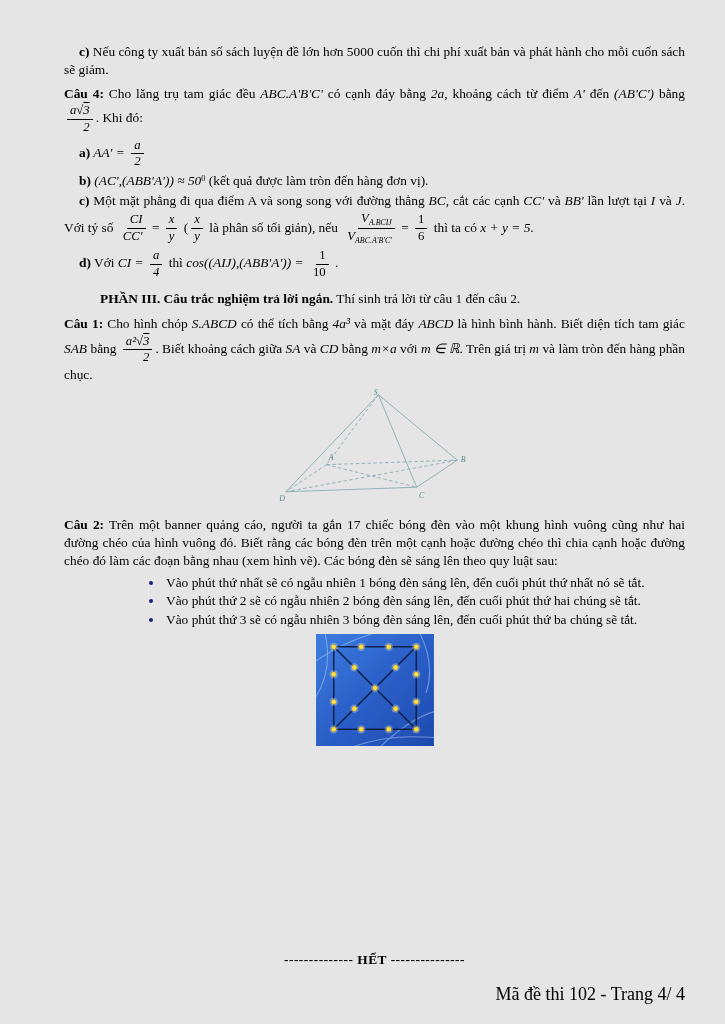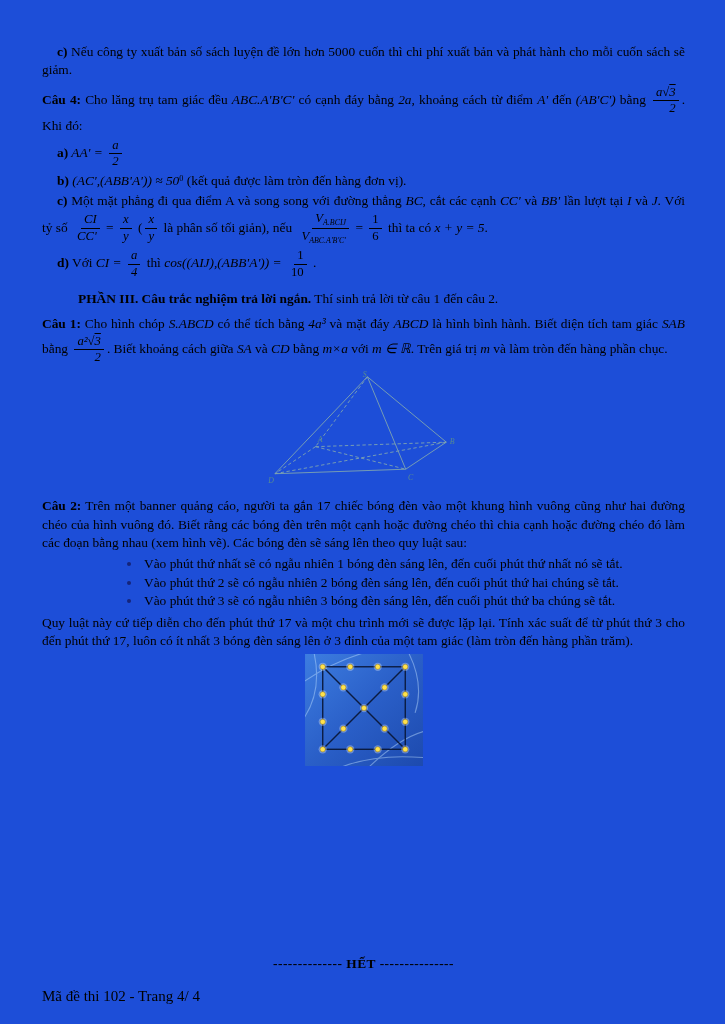--- a/index.html
+++ b/index.html
@@ -1,19 +1,19 @@
 <!DOCTYPE html>
 <html><head>
 <meta charset="utf-8">
 <style>
   * { margin:0; padding:0; box-sizing:border-box; }
   html,body { background:#ffffff; }
   .page {
-    width:725px; height:1024px; background:#1d4ed8; overflow:hidden;
-    padding:42px 40px 16px 42px;
+    width:725px; height:1024px; background:#e5e5e5; overflow:hidden;
+    padding:42px 40px 16px 64px;
     display:flex; flex-direction:column;
     font-family:"Liberation Serif","DejaVu Serif",serif;
     font-size:13.4px; line-height:1.37; color:#000;
     text-align:justify;
   }
   p { margin:1px 0; }
   .ind { text-indent:15px; }
   .lbl { font-weight:700; }
   .m { font-style:italic; }
   .mt4 { margin-top:4px; }
@@ -28,21 +28,21 @@
   .fd { padding:1px 3px 0; white-space:nowrap; }
   .ol { text-decoration:overline; font-style:italic; }
   .msub { font-size:0.62em; font-style:italic; vertical-align:-0.35em; }
   .msup { font-size:0.62em; vertical-align:0.5em; }
   ul.rules { margin:2px 0; padding-left:100px; list-style:disc; }
   ul.rules li { text-align:justify; padding-left:2px; }
   ul.rules li::marker { color:#15247a; }
   .figwrap { text-align:center; margin:3px 0; text-indent:0; }
   .footer { margin-top:auto; }
   .het { text-align:center; font-weight:700; letter-spacing:0.5px; }
-  .pageinfo { font-size:15px; margin-top:13px; }
+  .pageinfo { text-align:right; font-size:18px; margin-top:13px; }
 </style>
 </head>
 <body>
 
 <div class="page">
 
   <p class="ind"><b class="lbl">c)</b><span> Nếu công ty xuất bản số sách luyện đề lớn hơn 5000 cuốn thì chi phí xuất bản và phát hành cho mỗi cuốn sách sẽ giảm.</span></p>
 
 
   <p class="mt4"><b class="lbl">Câu 4:</b><span> Cho lăng trụ tam giác đều </span><i class="m">ABC.A'B'C'</i><span> có cạnh đáy bằng </span><i class="m">2a</i><span>, khoảng cách từ điểm </span><i class="m">A'</i><span> đến </span><i class="m">(AB'C')</i><span> bằng </span><span class="frac">
@@ -115,21 +115,20 @@
   </div>
 
   <p class="mt4"><b class="lbl">Câu 2:</b><span> Trên một banner quảng cáo, người ta gắn 17 chiếc bóng đèn vào một khung hình vuông cũng như hai đường chéo của hình vuông đó. Biết rằng các bóng đèn trên một cạnh hoặc đường chéo thì chia cạnh hoặc đường chéo đó làm các đoạn bằng nhau (xem hình vẽ). Các bóng đèn sẽ sáng lên theo quy luật sau:</span></p>
 
   <ul class="rules">
     <li><span>Vào phút thứ nhất sẽ có ngẫu nhiên 1 bóng đèn sáng lên, đến cuối phút thứ nhất nó sẽ tắt.</span></li>
     <li><span>Vào phút thứ 2 sẽ có ngẫu nhiên 2 bóng đèn sáng lên, đến cuối phút thứ hai chúng sẽ tắt.</span></li>
     <li><span>Vào phút thứ 3 sẽ có ngẫu nhiên 3 bóng đèn sáng lên, đến cuối phút thứ ba chúng sẽ tắt.</span></li>
   </ul>
 
-  <p><span>Quy luật này cứ tiếp diễn cho đến phút thứ 17 và một chu trình mới sẽ được lặp lại. Tính xác suất để từ phút thứ 3 cho đến phút thứ 17, luôn có ít nhất 3 bóng đèn sáng lên ở 3 đỉnh của một tam giác (làm tròn đến hàng phần trăm).</span></p>
 
   <div class="figwrap">
     <svg viewBox="0 0 120 114" width="118" height="112">
       <defs>
         <linearGradient id="bg" x1="0" y1="0" x2="1" y2="1">
           <stop offset="0" stop-color="#3d7de0"></stop>
           <stop offset="0.5" stop-color="#2a5fc8"></stop>
           <stop offset="1" stop-color="#1d4aae"></stop>
         </linearGradient>
       </defs>

